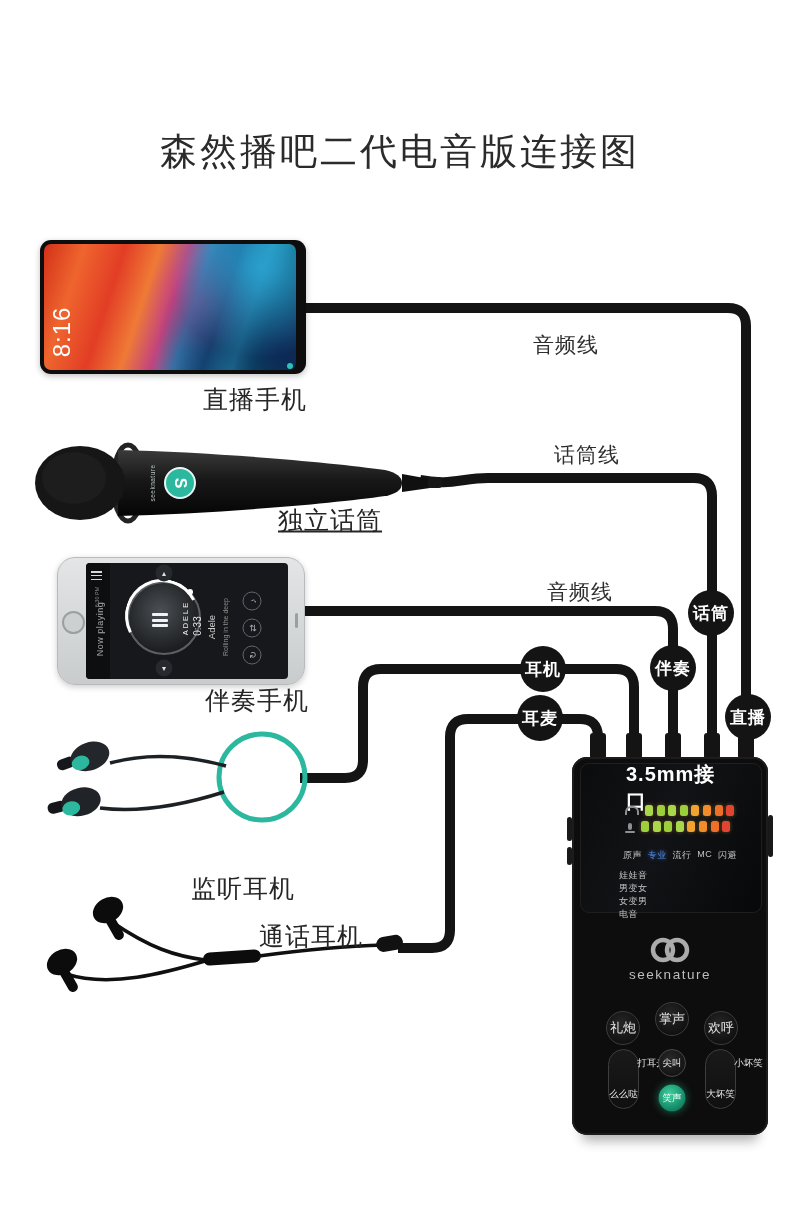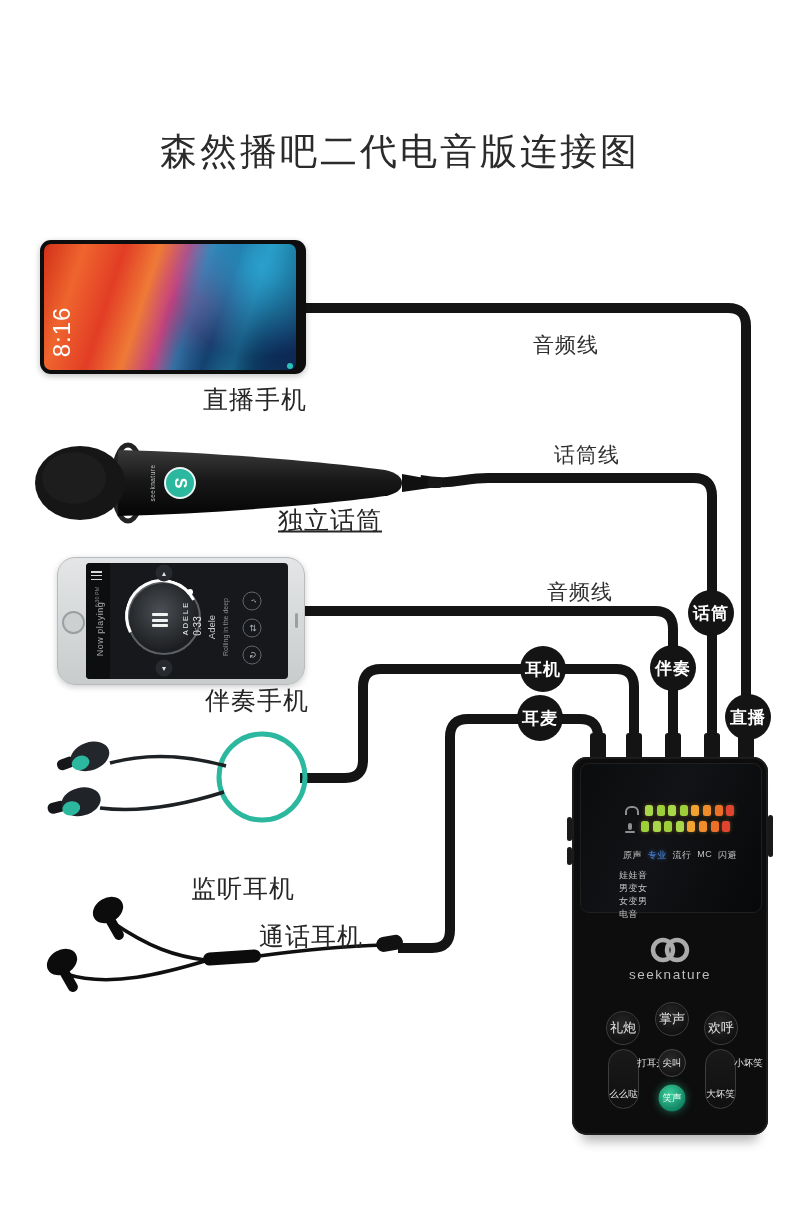--- a/index.html
+++ b/index.html
@@ -228,20 +228,21 @@
   <div class="badge" style="left:673px;top:668px;">伴奏</div>
   <div class="badge" style="left:711px;top:613px;">话筒</div>
   <div class="badge" style="left:748px;top:717px;">直播</div>
 
   <div class="soundcard">
     <div class="nub" style="left:-5px;top:60px;width:5px;height:24px;"></div>
     <div class="nub" style="left:-5px;top:90px;width:5px;height:18px;"></div>
     <div class="nub" style="left:196px;top:58px;width:5px;height:42px;"></div>
 
     <div class="sc-panel">
+      <div class="sc-jack">3.5mm接口</div>
 
       <div class="ledrow" style="top:41px;">
         <span class="icon-hp"></span>
         <span class="cells">
           <span class="led" style="background: rgb(168, 216, 74);"></span>
           <span class="led" style="background: rgb(156, 207, 58);"></span>
           <span class="led" style="background: rgb(168, 216, 74);"></span>
           <span class="led" style="background: rgb(156, 207, 58);"></span>
           <span class="led" style="background: rgb(242, 162, 46);"></span>
           <span class="led" style="background: rgb(240, 140, 42);"></span>

